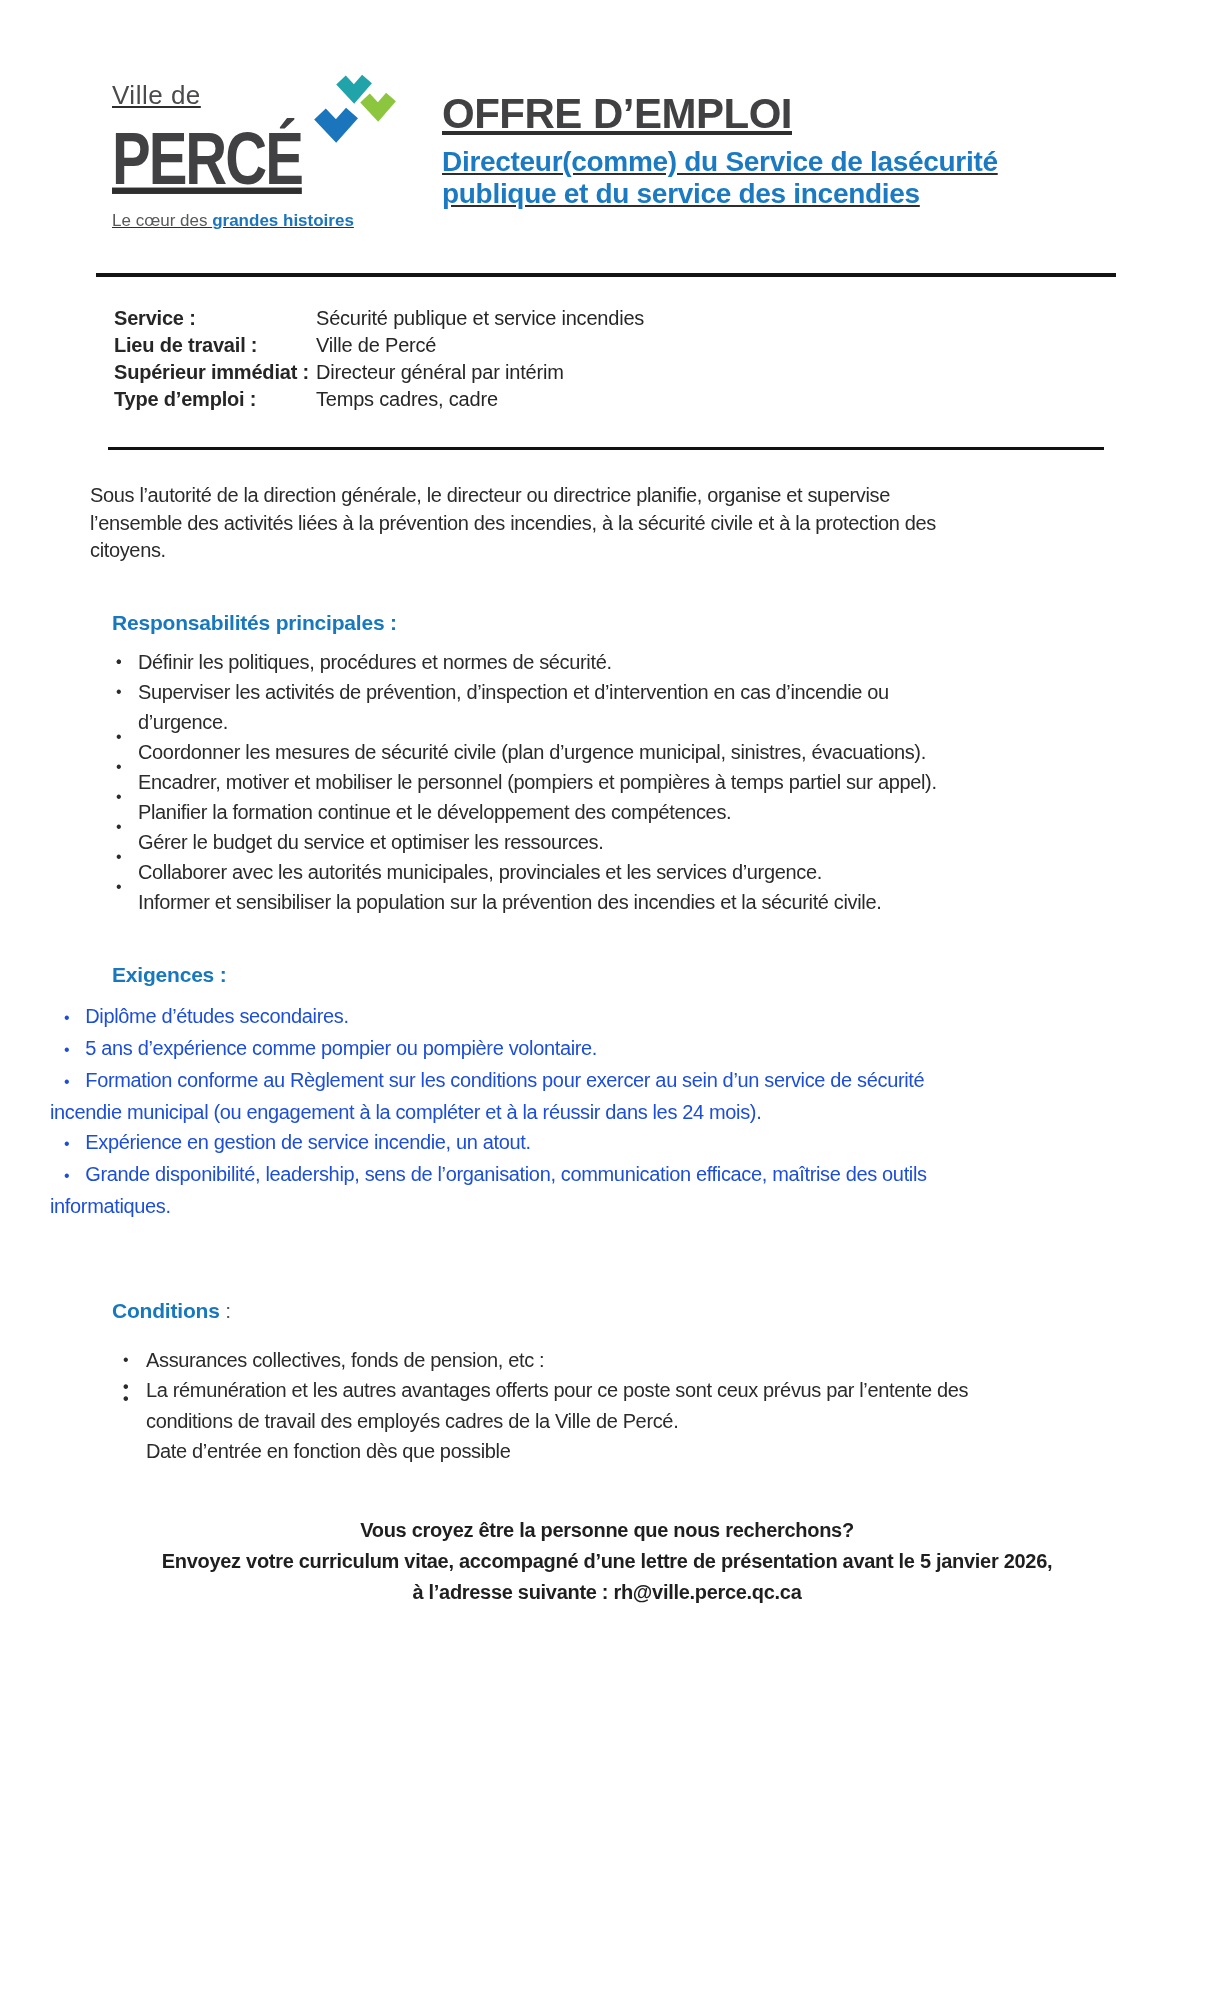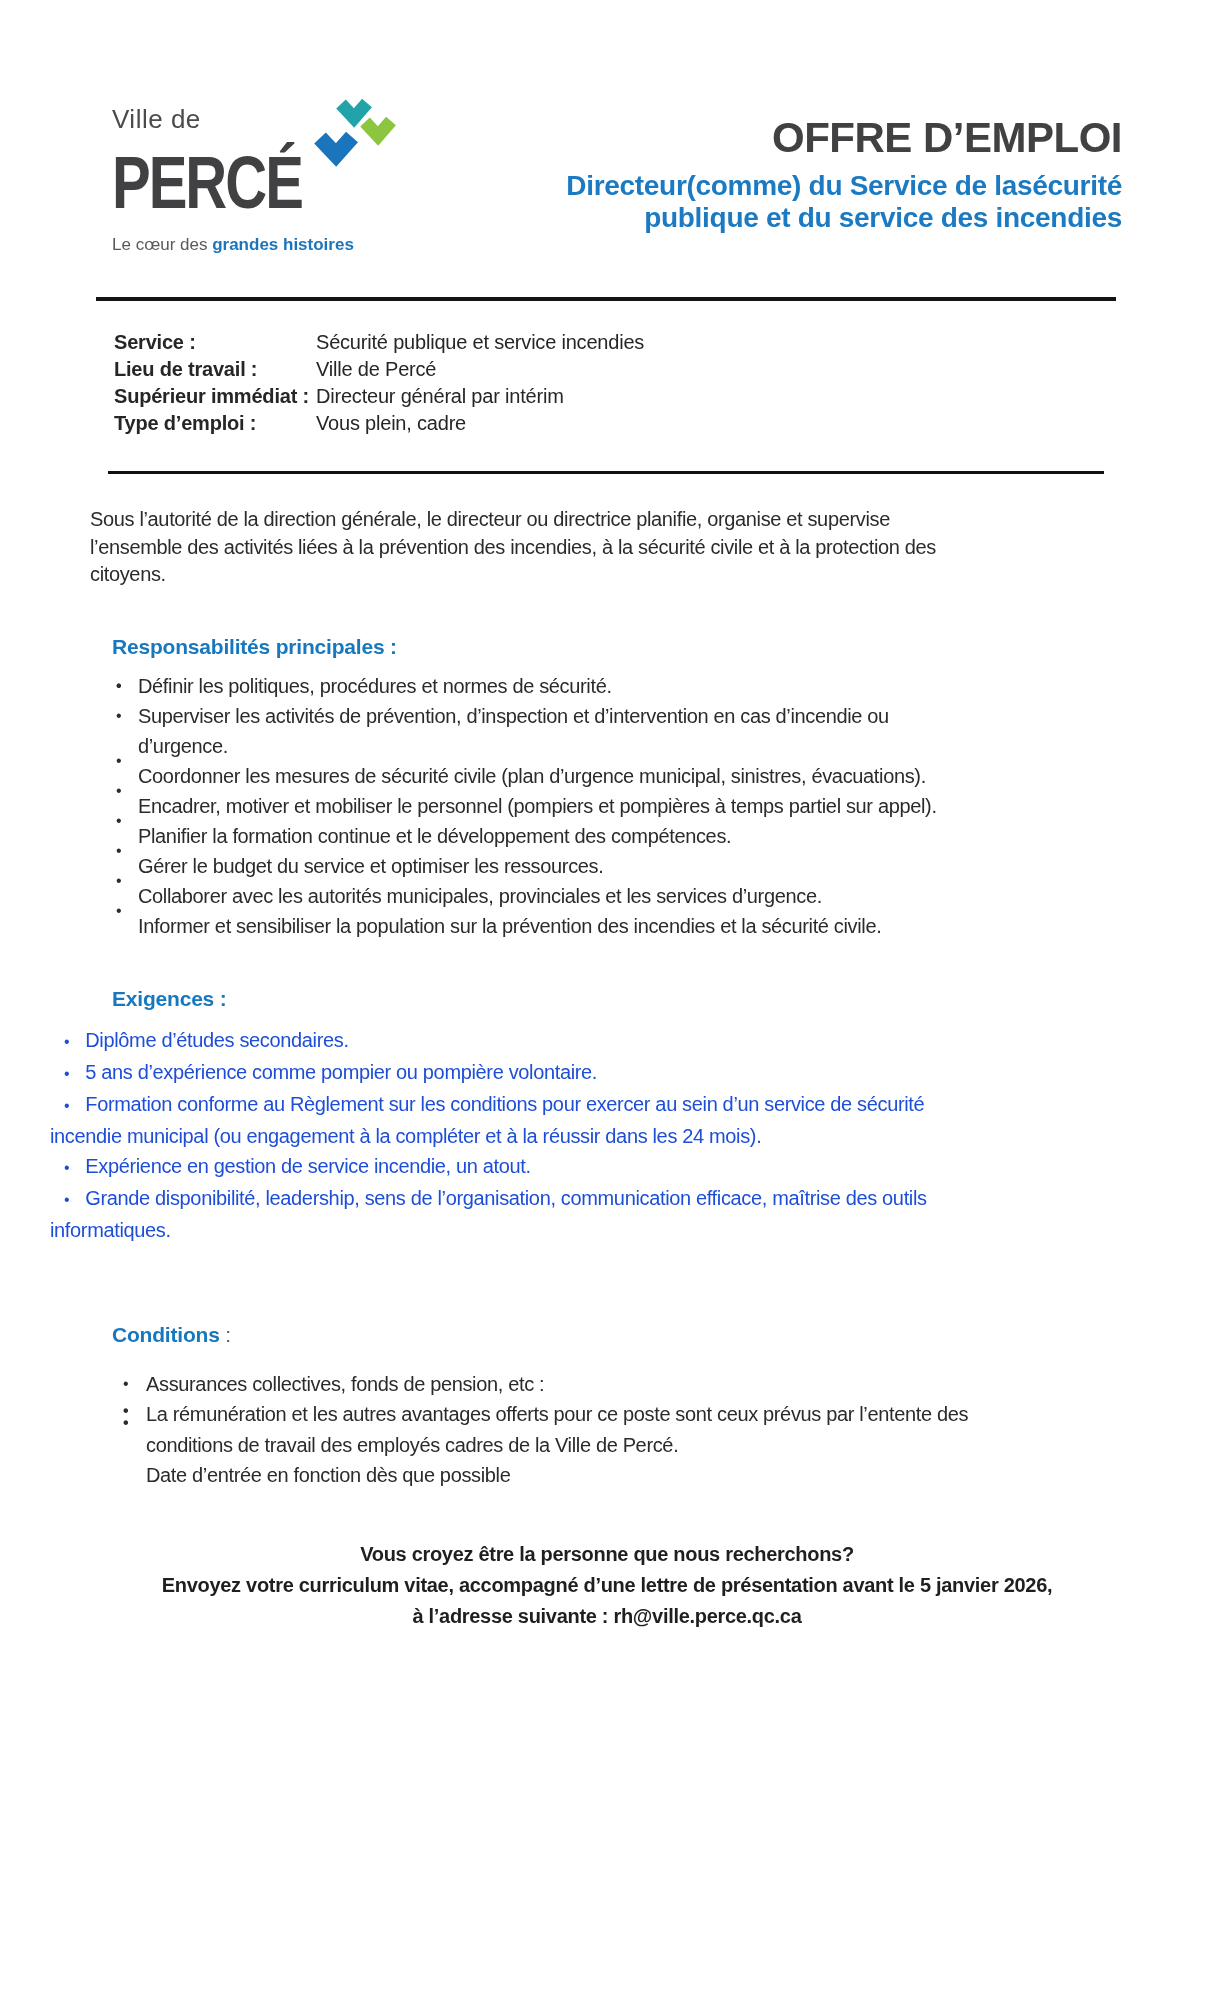--- a/index.html
+++ b/index.html
@@ -3,32 +3,32 @@
 <meta charset="utf-8">
 <style>
   * { margin:0; padding:0; box-sizing:border-box; }
   html,body { background:#ffffff; }
   .page {
     width:1214px; height:2000px; background:#ffffff; position:relative; overflow:hidden;
     font-family:"Liberation Sans", sans-serif; color:#2e2e2e;
   }
 
   
-  .header { display:flex; justify-content:space-between; align-items:flex-start; padding:104px 92px 0 112px; }
+  .header { display:flex; justify-content:space-between; align-items:flex-start; padding:80px 92px 0 112px;text-decoration:underline; }
   .logo { position:relative; width:330px; }
   .logo-pre { font-size:26px; color:#4b4b4d; letter-spacing:.5px; }
   .wordmark {
     font-size:58px; font-weight:800; color:#414042; letter-spacing:-2px; line-height:1;
     transform:scaleY(1.28); transform-origin:left top; margin-top:10px; width:220px;
   }
   .chevrons { position:absolute; left:198px; top:-14px; }
   .tagline { margin-top:32px; font-size:17px; color:#58595b; }
   .tagline .tag-blue { color:#1b75bc; font-weight:700; }
 
-  .titles { text-align:right; padding-top:10px; flex:1; }
+  .titles { padding-top:10px; flex:1; }
   .page-title { font-size:42px; font-weight:800; color:#414042; letter-spacing:-.5px; }
   .subtitle { margin-top:8px; font-size:28px; font-weight:700; color:#1b7ac1; line-height:1.16; letter-spacing:-.3px; }
 
   
   .rule1 { margin:42px 98px 0 96px; border-top:4px solid #141414; }
   .rule2 { margin:34px 110px 0 108px; border-top:3px solid #111111; }
 
   
   .info { margin:28px 0 0 114px; font-size:20px; line-height:27px; letter-spacing:-.2px; }
   .info-row { display:flex; }
@@ -96,21 +96,21 @@
     <div class="info-row">
       <div class="info-label">Lieu de travail :</div>
       <div class="info-value">Ville de Percé</div>
     </div>
     <div class="info-row">
       <div class="info-label">Supérieur immédiat :</div>
       <div class="info-value">Directeur général par intérim</div>
     </div>
     <div class="info-row">
       <div class="info-label">Type d’emploi :</div>
-      <div class="info-value">Vous plein, cadre</div>
+      <div class="info-value">Temps cadres, cadre</div>
     </div>
   </div>
 
   <div class="rule2"></div>
 
   <p class="intro">Sous l’autorité de la direction générale, le directeur ou directrice planifie, organise et supervise l’ensemble des activités liées à la prévention des incendies, à la sécurité civile et à la protection des citoyens.</p>
 
   <div class="section-heading">Responsabilités principales :</div>
   <div class="resp-list">
     <div class="resp-item"><span class="dot">•</span></div>

